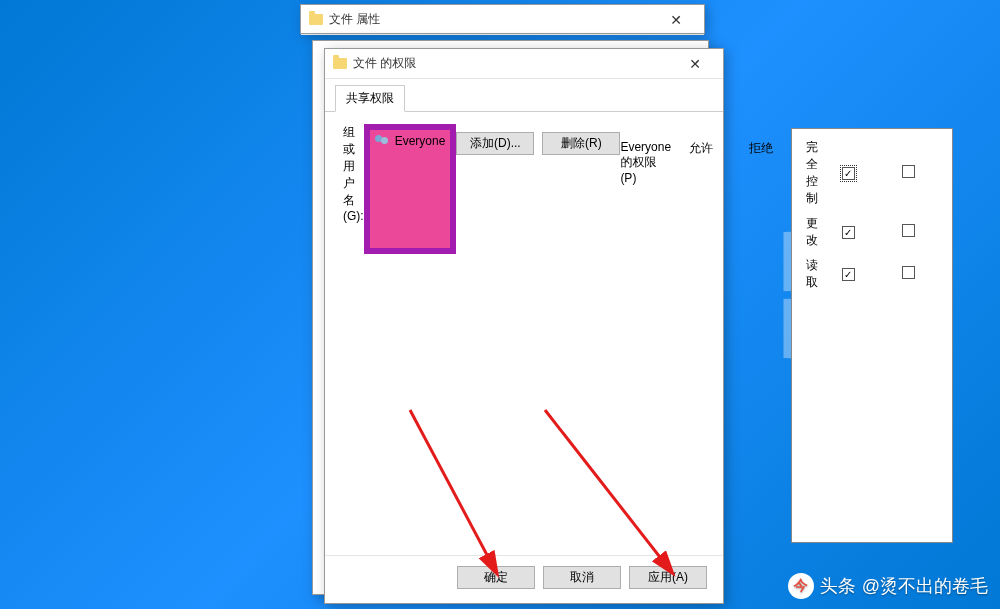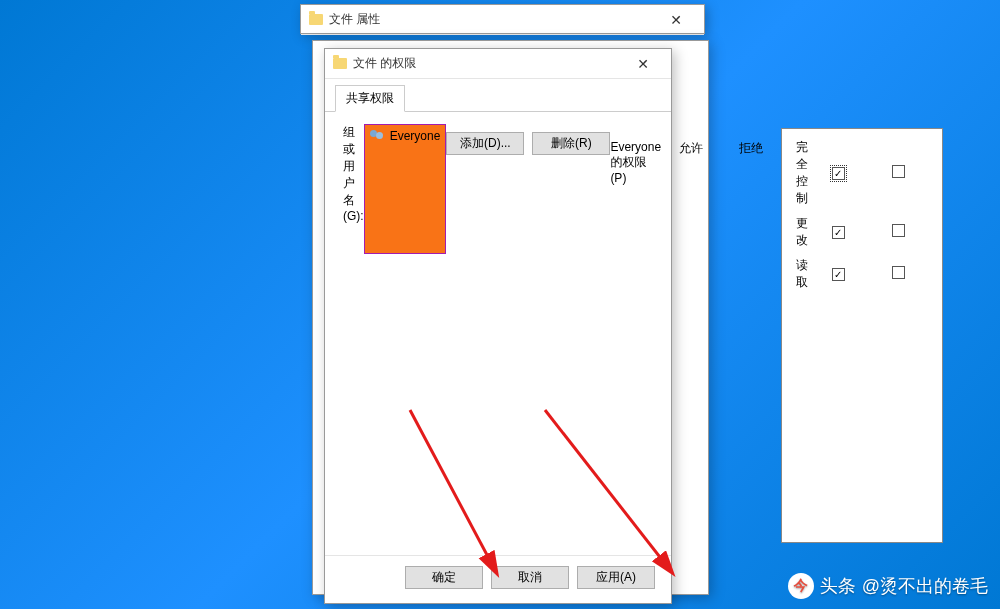--- a/index.html
+++ b/index.html
@@ -27,21 +27,21 @@
     }
     .windows-logo div { background: #fff; }
     .window {
       position: absolute;
       background: #fff;
       border: 1px solid #999;
       box-shadow: 3px 3px 12px rgba(0,0,0,0.25);
     }
     .win-back1 { left: 300px; top: 4px; width: 405px; height: 30px; }
     .win-back2 { left: 312px; top: 40px; width: 397px; height: 555px; }
-    .win-front { left: 324px; top: 48px; width: 348px; height: 556px; display: flex; flex-direction: column; }
+    .win-front { left: 324px; top: 48px; width: 400px; height: 556px; display: flex; flex-direction: column; }
 
     .titlebar {
       height: 30px;
       display: flex;
       align-items: center;
       padding: 0 8px;
       border-bottom: 1px solid #e5e5e5;
       gap: 6px;
     }
     .folder-icon {
@@ -85,23 +85,23 @@
     }
 
     .content {
       flex: 1;
       padding: 12px 18px;
       display: flex;
       flex-direction: row;
     }
     .field-label { font-size: 12px; margin-bottom: 4px; }
     .listbox {
-      border: 1px solid #a21caf;
+      border: 6px solid #a21caf;
       height: 130px;
-      background: #f97316;
+      background: #ec4899;
       padding: 3px;
     }
     .list-item {
       display: flex;
       align-items: center;
       gap: 4px;
       padding: 1px 2px;
       font-size: 12px;
     }
     .users-icon {

